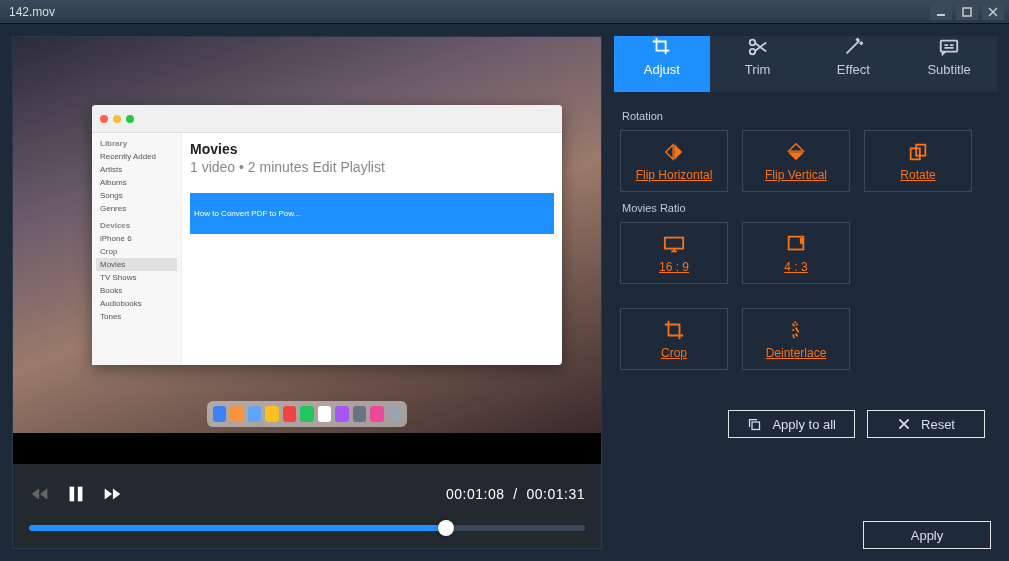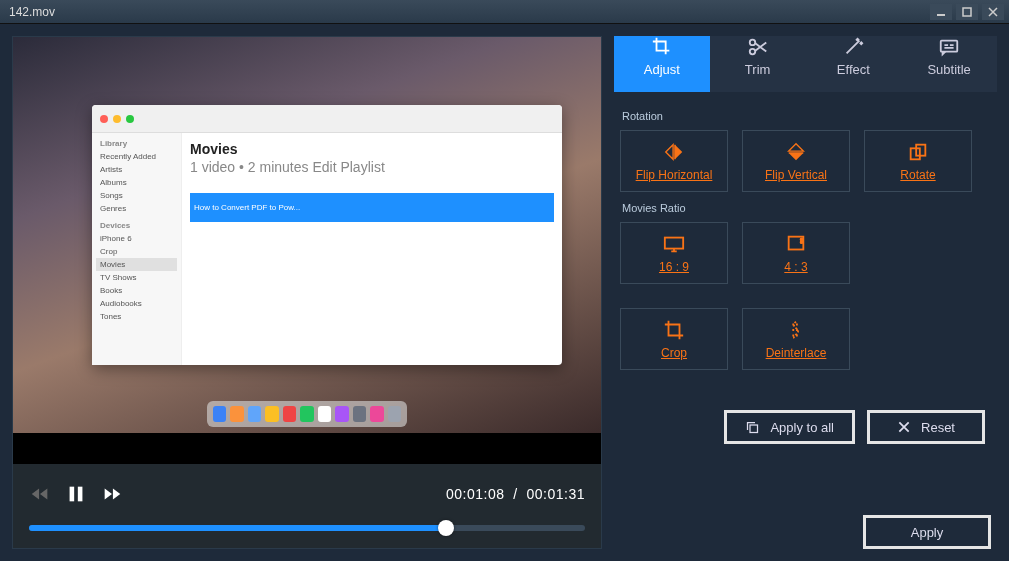--- a/index.html
+++ b/index.html
@@ -18,21 +18,21 @@
     .player { width: 590px; display: flex; flex-direction: column; background: #000; border: 1px solid #2a3a4a; gap: 31px; }
     .video-canvas { flex: 1; background: linear-gradient(160deg,#2b2b3a 0%,#6a5a6a 30%,#9a7a6a 55%,#3a2a2a 100%); position: relative; overflow: hidden; display:flex; align-items:center; justify-content:center;}
     .fake-itunes { width: 470px; height: 260px; background: #fff; border-radius: 4px; box-shadow: 0 4px 16px rgba(0,0,0,.4); margin-left: 40px; }
     .fake-itunes-top { height: 28px; background: #f0f0f0; border-bottom: 1px solid #ddd; border-radius: 4px 4px 0 0; display:flex;align-items:center;padding:0 8px;gap:5px;}
     .traffic { width:8px;height:8px;border-radius:50%; }
     .fake-itunes-body { display:flex; height: calc(100% - 28px); font-size:8px; color:#555;}
     .fake-side { width:90px; background:#f7f7f7; border-right:1px solid #eee; padding:4px; }
     .fake-side div{padding:2px 4px;white-space:nowrap;overflow:hidden;}
     .fake-main { flex:1; padding:8px; }
     .fake-main h3{font-size:14px;color:#222;margin-bottom:2px;}
-    .fake-sel{background:#1e90ff;color:#fff;padding:10px 4px;margin-top:18px;font-size:8px;}
+    .fake-sel{background:#1e90ff;color:#fff;padding:16px 4px;margin-top:18px;font-size:8px;}
     .mac-dock{position:absolute;bottom:6px;left:50%;transform:translateX(-50%);height:26px;width:200px;background:rgba(220,220,220,.6);border-radius:6px;display:flex;align-items:center;justify-content:center;gap:4px;padding:0 6px;}
     .mac-dock span{width:16px;height:16px;border-radius:3px;background:#888;}
 
     .controls { height: 84px; background: #222a30; display: flex; flex-direction: column; padding: 8px 16px; }
     .ctrl-row { display: flex; align-items: center; height: 44px; }
     .ctrl-btns { display: flex; gap: 14px; align-items: center; }
     .ctrl-btn { color: #fff; cursor: pointer; display:flex;align-items:center;justify-content:center;}
     .ctrl-btn.dim { color: #666; }
     .time { margin-left: auto; color: #fff; font-size: 14px; letter-spacing: .5px; }
     .seek { height: 24px; display:flex; align-items:center; }
@@ -48,21 +48,21 @@
     .tab svg { width: 22px; height: 22px; }
     
     .sections { flex: 1; padding: 12px 6px 4px 6px; color: #ccd; overflow: hidden; }
     .section-label { font-size: 11px; color: #bcd; margin: 6px 2px 8px; }
     .btn-row { display: flex; gap: 14px; margin-bottom: 10px; }
     .tool-btn { width: 108px; height: 62px; border: 1px solid #3a4a5a; display: flex; flex-direction: column; align-items: center; justify-content: center; gap: 5px; font-size: 12px; color: #f97316; cursor: pointer; text-decoration: underline; }
     .tool-btn svg { width: 24px; height: 22px; }
     .tool-btn .txt { font-size: 12px; }
 
     .action-row { display:flex; gap: 12px; justify-content: flex-end; margin-top: 40px; padding-right: 6px;}
-    .action-btn { height: 34px; border: 3px solid #e5e5e5; display:flex; align-items:center; justify-content:center; gap:10px; color:#dde; font-size:13px; cursor:pointer; padding: 0 18px; min-width: 118px; }
+    .action-btn { height: 28px; border: 1px solid #e5e5e5; display:flex; align-items:center; justify-content:center; gap:10px; color:#dde; font-size:13px; cursor:pointer; padding: 0 18px; min-width: 118px; }
     
     .footer { display:flex; gap:12px; justify-content:flex-end; padding: 10px 6px 0; }
     .footer .action-btn { min-width: 128px; }
   </style>
 </head>
 <body>
 
 <div class="window">
 
   <div class="titlebar">

